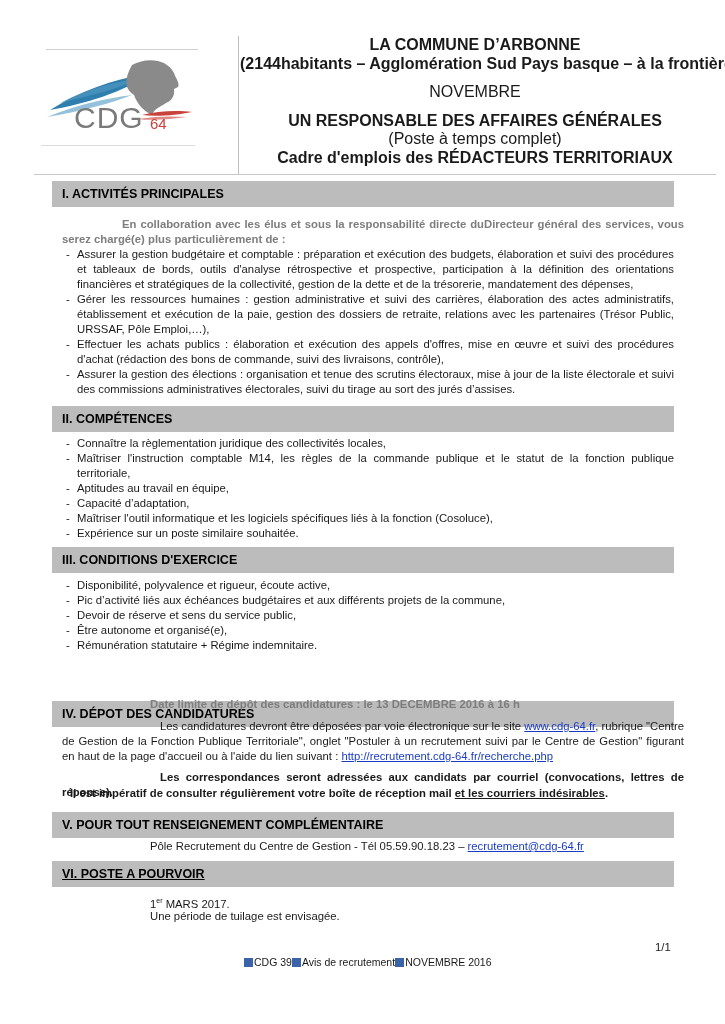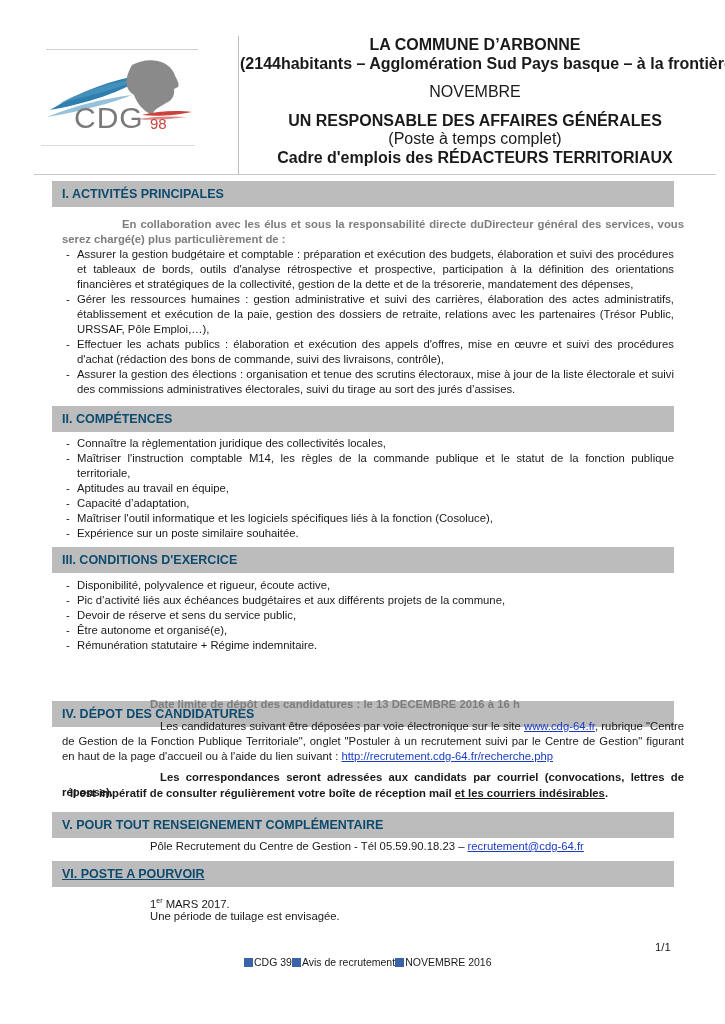--- a/index.html
+++ b/index.html
@@ -19,21 +19,21 @@
   .logo-sub { position: absolute; left: 108px; top: 60px; font-size: 15px; color: #c9423c; }
 
   .title-block { left: 240px; top: 36px; width: 470px; text-align: center; font-size: 16px; line-height: 18.5px; }
   .title-block div { white-space: nowrap; }
   .b { font-weight: bold; }
   .gap { height: 10px; }
 
   .section-head {
     position: absolute; left: 52px; width: 622px; height: 26px;
     background: #bcbcbc; font-weight: bold; font-size: 12.5px;
-    line-height: 26px; padding-left: 10px; box-sizing: border-box; color: #0c4a6e;
+    line-height: 26px; padding-left: 10px; box-sizing: border-box; color: #000000;
   }
   .para { position: absolute; left: 52px; width: 622px; font-size: 11.3px; line-height: 15px; text-align: justify; margin-left: 10px; }
   .grey { color: #7d7d7d; font-weight: bold; }
   .indent { text-indent: 60px; }
   ul.dash { list-style: none; margin: 0; padding: 0; position: absolute; left: 66px; width: 608px; font-size: 11.3px; line-height: 15px; }
   ul.dash li { position: relative; padding-left: 11px; text-align: justify; }
   ul.dash li .bul { position: absolute; left: 0; top: 0; }
   a.link { color: #1a3cc4; text-decoration: underline; }
   .center-line { position: absolute; left: 150px; font-size: 11.3px; line-height: 15px; }
   .u { text-decoration: underline; }
@@ -49,21 +49,21 @@
 <div class="abs logo">
   <svg width="160" height="85" viewBox="0 0 160 85">
     <path d="M8 55 C40 35, 70 25, 100 20 C95 28, 80 35, 60 42 C45 47, 25 52, 8 55 Z" fill="#2f7fae"></path>
     <path d="M18 48 C45 34, 75 26, 95 24 C80 33, 50 40, 18 48 Z" fill="#4b93bf" opacity="0.8"></path>
     <path d="M5 62 C35 50, 60 44, 90 40 C70 48, 40 56, 5 62 Z" fill="#6aa7cc" opacity="0.7"></path>
     <path d="M90 10 C105 2, 125 4, 132 18 C134 24, 138 28, 136 32 L132 34 C133 40, 130 46, 124 48 C118 52, 112 54, 110 60 C100 55, 95 48, 92 40 C85 35, 80 28, 90 10 Z" fill="#8a8a8a"></path>
     <path d="M100 60 C115 56, 135 55, 150 57 C135 60, 115 62, 100 60 Z" fill="#c9423c"></path>
     <path d="M95 64 C115 61, 130 61, 145 62 C128 64, 112 66, 95 64 Z" fill="#d66b66" opacity="0.8"></path>
   </svg>
   <span class="logo-text">CDG</span>
-  <span class="logo-sub">98</span>
+  <span class="logo-sub">64</span>
 </div>
 <div class="abs hline-bot-logo"></div>
 <div class="abs vline"></div>
 <div class="abs hline-main"></div>
 
 <div class="abs title-block">
   <div class="b">LA COMMUNE D’ARBONNE</div>
   <div class="b">(2144habitants – Agglomération Sud Pays basque – à la frontière de Biarritz)</div>
   <div class="gap"></div>
   <div>NOVEMBRE</div>
@@ -97,21 +97,21 @@
   <li><span class="bul">-</span><span>Disponibilité, polyvalence et rigueur, écoute active,</span></li>
   <li><span class="bul">-</span><span>Pic d’activité liés aux échéances budgétaires et aux différents projets de la commune,</span></li>
   <li><span class="bul">-</span><span>Devoir de réserve et sens du service public,</span></li>
   <li><span class="bul">-</span><span>Être autonome et organisé(e),</span></li>
   <li><span class="bul">-</span><span>Rémunération statutaire + Régime indemnitaire.</span></li>
 </ul>
 
 <div class="section-head" style="top:669px;margin-top:32px;">IV. DÉPOT DES CANDIDATURES</div>
 <div class="center-line grey" style="top:697px;">Date limite de dépôt des candidatures : le 13 DECEMBRE 2016 à 16 h</div>
 <div class="para indent" style="top:719px; left:52px; text-indent:98px;">
-  <span>Les candidatures suivant être déposées par voie électronique sur le site </span><a class="link">www.cdg-64.fr</a><span>, rubrique "Centre de Gestion de la Fonction Publique Territoriale", onglet "Postuler à un recrutement suivi par le Centre de Gestion" figurant en haut de la page d'accueil ou à l'aide du lien suivant : </span><a class="link">http://recrutement.cdg-64.fr/recherche.php</a>
+  <span>Les candidatures devront être déposées par voie électronique sur le site </span><a class="link">www.cdg-64.fr</a><span>, rubrique "Centre de Gestion de la Fonction Publique Territoriale", onglet "Postuler à un recrutement suivi par le Centre de Gestion" figurant en haut de la page d'accueil ou à l'aide du lien suivant : </span><a class="link">http://recrutement.cdg-64.fr/recherche.php</a>
 </div>
 <div class="para b" style="top:770px; left:52px; text-indent:98px;">Les correspondances seront adressées aux candidats par courriel (convocations, lettres de réponse).</div>
 <div class="para b" style="top:786px; left:60px; text-align:left;">
   <span>Il est impératif de consulter régulièrement votre boîte de réception mail </span><span class="u">et les courriers indésirables</span><span>.</span>
 </div>
 
 <div class="section-head" style="top:812px;">V. POUR TOUT RENSEIGNEMENT COMPLÉMENTAIRE</div>
 <div class="center-line" style="top:839px;">
   <span>Pôle Recrutement du Centre de Gestion - Tél 05.59.90.18.23 – </span><a class="link">recrutement@cdg-64.fr</a>
 </div>

